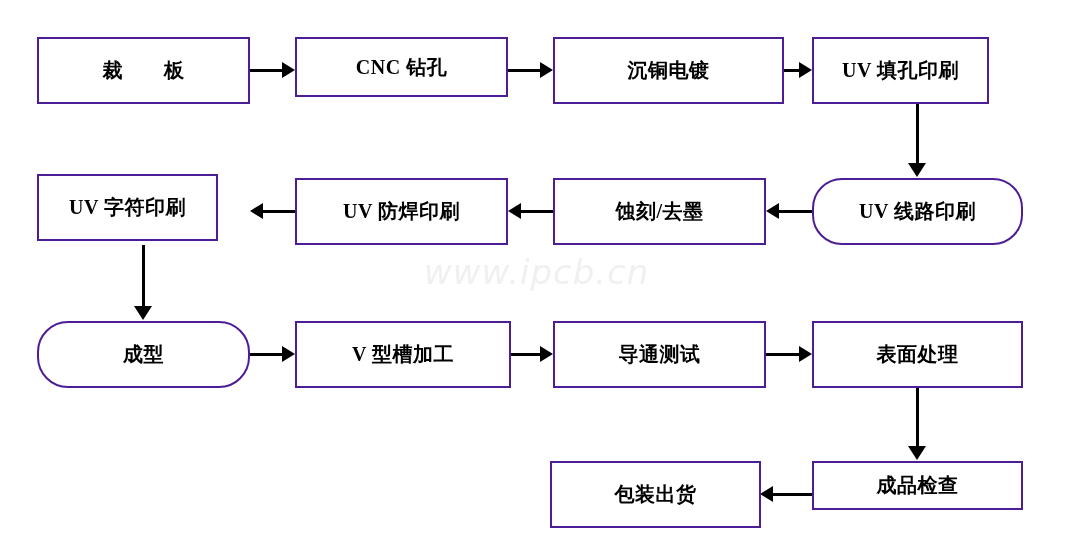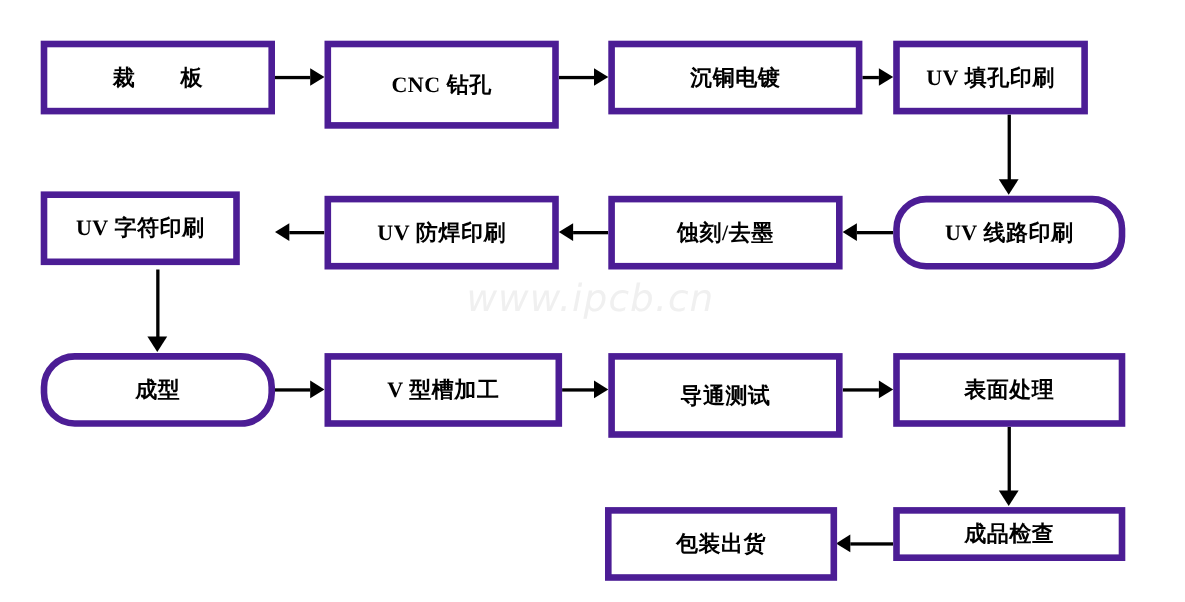--- a/index.html
+++ b/index.html
@@ -11,21 +11,21 @@
     position: relative;
     width: 1077px;
     height: 547px;
     background: #ffffff;
     overflow: hidden;
     font-family: "Liberation Serif", "DejaVu Serif", serif;
   }
   .node {
     position: absolute;
     box-sizing: border-box;
-    border: 6px solid #4c1d95;
+    border: 2px solid #4c1d95;
     background: #ffffff;
     display: flex;
     align-items: center;
     justify-content: center;
     color: #000000;
     font-size: 20px;
     font-weight: 700;
     letter-spacing: 0.5px;
     white-space: pre;
     z-index: 3;
@@ -80,21 +80,21 @@
 <body>
 
 <div id="canvas">
 
   <div class="watermark" style="left:424px; top:252px;">www.ipcb.cn</div>
 
   <div class="node" style="left:37px; top:37px; width:213px; height:67px;">裁　　板</div>
   <div class="edge-h" style="left:250px; top:69px; width:32px;"></div>
   <div class="arrow arrow-right" style="left:282px; top:62px;"></div>
 
-  <div class="node" style="left:295px; top:37px; width:213px; height:80px;">CNC 钻孔</div>
+  <div class="node" style="left:295px; top:37px; width:213px; height:60px;">CNC 钻孔</div>
   <div class="edge-h" style="left:508px; top:69px; width:32px;"></div>
   <div class="arrow arrow-right" style="left:540px; top:62px;"></div>
 
   <div class="node" style="left:553px; top:37px; width:231px; height:67px;">沉铜电镀</div>
   <div class="edge-h" style="left:766px; top:69px; width:33px;"></div>
   <div class="arrow arrow-right" style="left:799px; top:62px;"></div>
 
   <div class="node" style="left:812px; top:37px; width:177px; height:67px;">UV 填孔印刷</div>
 
   <div class="edge-v" style="left:916px; top:104px; height:60px;"></div>
@@ -118,21 +118,21 @@
   <div class="arrow arrow-down" style="left:134px; top:306px;"></div>
 
   <div class="node" style="left:37px; top:321px; width:213px; height:67px;border-radius:31px;">成型</div>
   <div class="edge-h" style="left:250px; top:353px; width:32px;"></div>
   <div class="arrow arrow-right" style="left:282px; top:346px;"></div>
 
   <div class="node" style="left:295px; top:321px; width:216px; height:67px;">V 型槽加工</div>
   <div class="edge-h" style="left:508px; top:353px; width:32px;"></div>
   <div class="arrow arrow-right" style="left:540px; top:346px;"></div>
 
-  <div class="node" style="left:553px; top:321px; width:213px; height:77px;">导通测试</div>
+  <div class="node" style="left:553px; top:321px; width:213px; height:67px;">导通测试</div>
   <div class="edge-h" style="left:766px; top:353px; width:33px;"></div>
   <div class="arrow arrow-right" style="left:799px; top:346px;"></div>
 
   <div class="node" style="left:812px; top:321px; width:211px; height:67px;font-family:Liberation Mono, monospace;">表面处理</div>
 
   <div class="edge-v" style="left:916px; top:388px; height:59px;"></div>
   <div class="arrow arrow-down" style="left:908px; top:446px;"></div>
 
   <div class="node" style="left:812px; top:461px; width:211px; height:49px;">成品检查</div>
   <div class="edge-h" style="left:773px; top:493px; width:39px;"></div>

